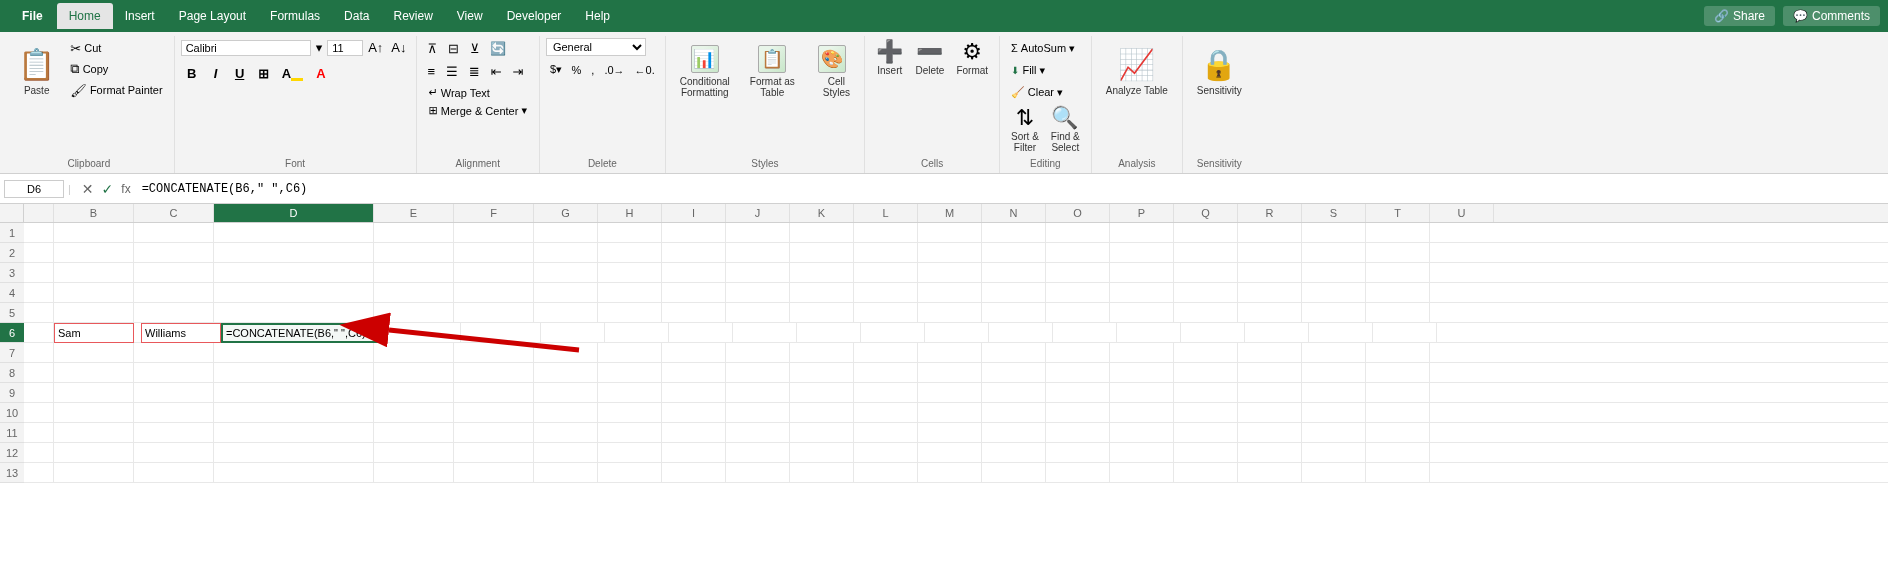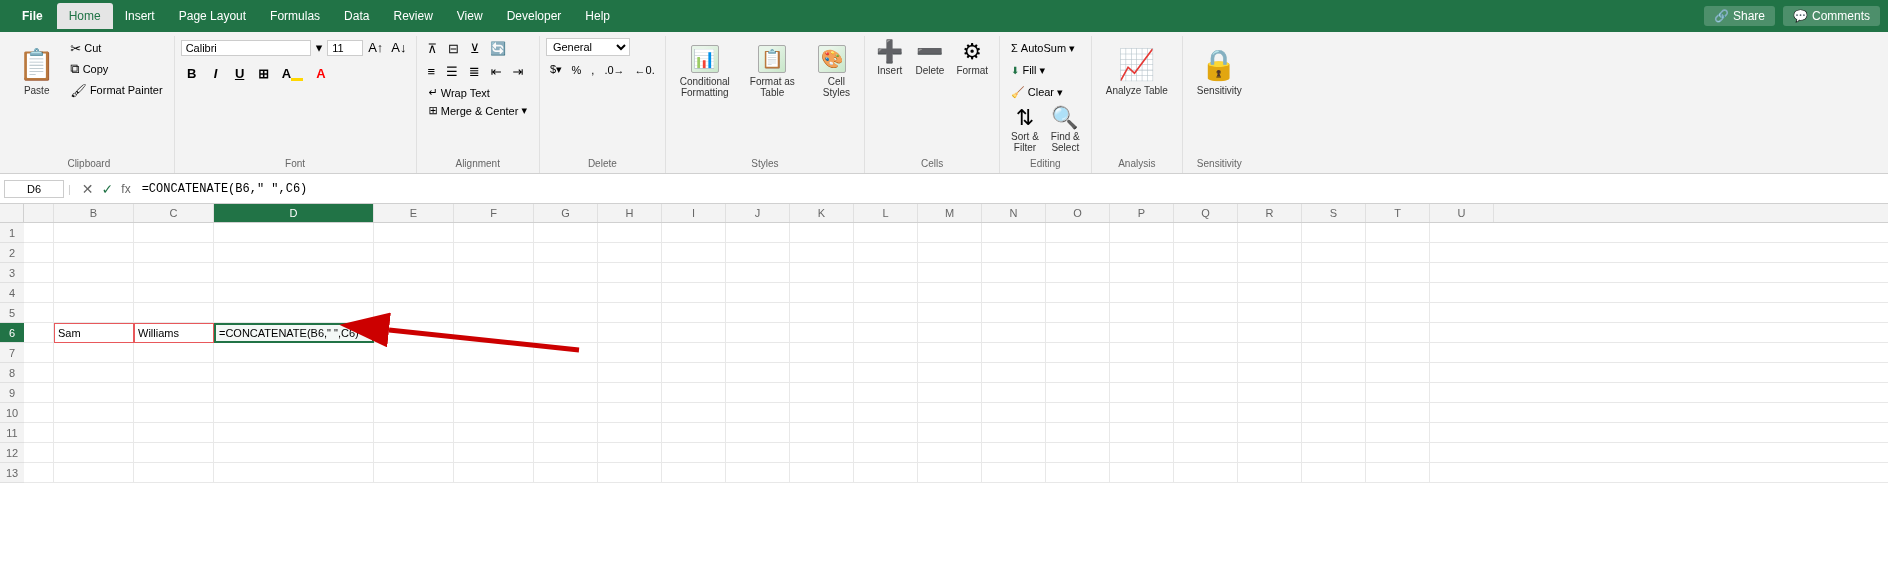--- a/index.html
+++ b/index.html
@@ -38,21 +38,21 @@
     .font-sz-btn { border: 1px solid transparent; background: none; cursor: pointer; font-size: 13px; padding: 1px 2px; }
 
     .format-btns { display: flex; gap: 2px; margin-top: 2px; }
     .fmt-btn { border: 1px solid transparent; background: none; cursor: pointer; font-size: 13px; padding: 2px 4px; font-weight: bold; min-width: 22px; }
 
     
     .align-btns { display: flex; gap: 1px; }
     .align-btn { border: 1px solid transparent; background: none; cursor: pointer; font-size: 13px; padding: 2px 4px; }
 
     
-    .number-select { border: 1px solid #ccc; font-size: 11px; padding: 1px 2px; width: 84px; background: white; }
+    .number-select { border: 1px solid #ccc; font-size: 11px; padding: 1px 2px; width: 100px; background: white; }
 
     
     .formula-bar { display: flex; align-items: center; border-bottom: 1px solid #d0d0d0; padding: 2px 4px; height: 30px; background: white; }
     .name-box { border: 1px solid #ccc; width: 60px; padding: 2px 16px; font-size: 11px; background: white; text-align: center; }
     .formula-btns { display: flex; align-items: center; gap: 2px; margin: 0 4px; }
     .formula-btn { background: none; border: none; cursor: pointer; font-size: 14px; color: #666; padding: 1px 3px; }
     .formula-input { flex: 1; border: none; outline: none; font-size: 12px; padding: 2px 4px; font-family: 'Courier New', monospace; }
 
     
     .spreadsheet { display: flex; flex-direction: column; flex: 1; overflow: hidden; }
@@ -456,21 +456,21 @@
           <div class="cell"></div>
         <div class="cell"></div>
           <div class="cell"></div>
         <div class="cell"></div>
           <div class="cell"></div>
       </div>
 
       <div class="grid-row">
         <div class="cell" style="min-width:30px;width:30px;"></div>
         <div class="cell cell-b6" style="min-width:80px;width:80px;">Sam</div>
-        <div class="cell cell-c6" style="min-width:80px;width:80px;">Williams</div>
+        <div class="cell cell-c6" style="min-width:80px;width:80px;margin-left:7px;">Williams</div>
         <div class="cell cell-d6" style="min-width:160px;width:160px;font-size:11px;">=CONCATENATE(B6," ",C6)</div>
         <div class="cell" style="min-width:80px;width:80px;"></div>
         <div class="cell" style="min-width:80px;width:80px;"></div>
         <div class="cell"></div>
           <div class="cell"></div>
         <div class="cell"></div>
           <div class="cell"></div>
         <div class="cell"></div>
           <div class="cell"></div>
         <div class="cell"></div>

